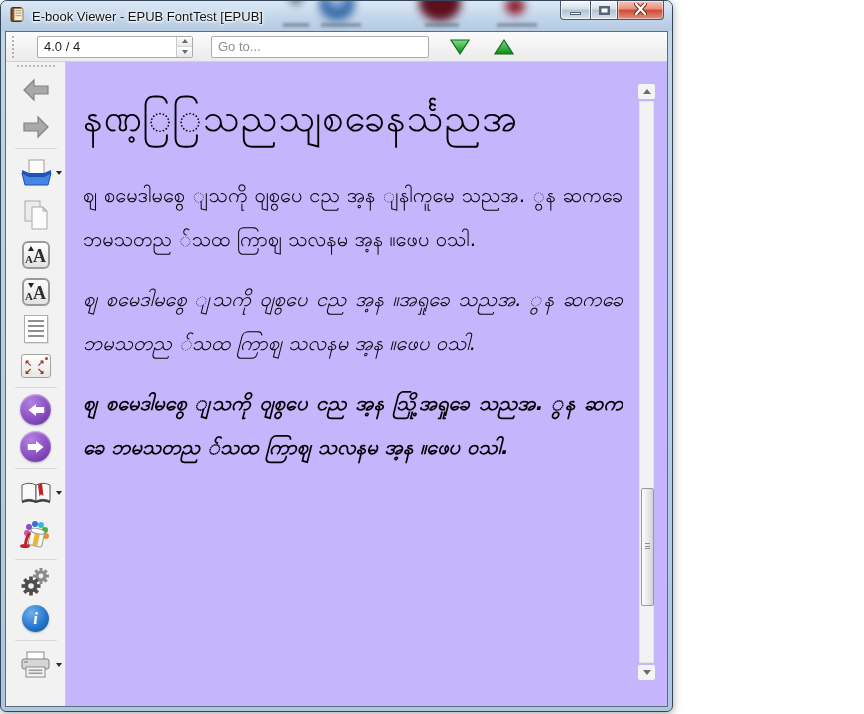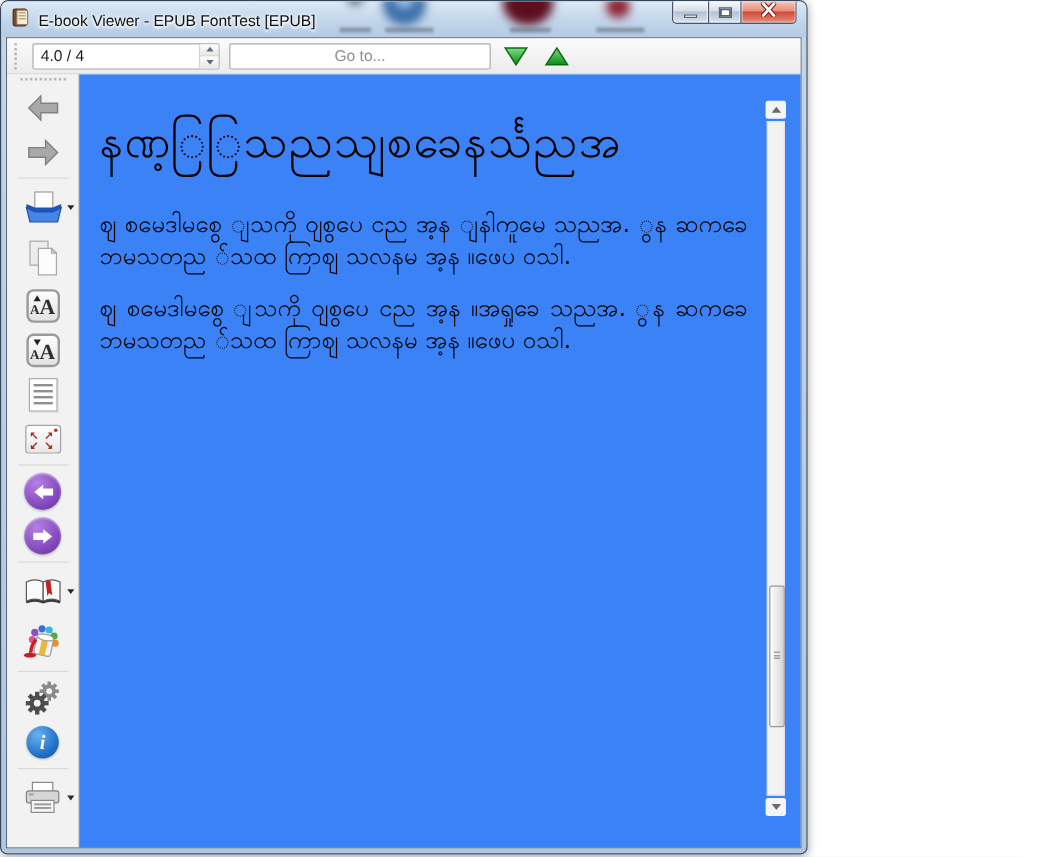--- a/index.html
+++ b/index.html
@@ -43,35 +43,35 @@
              box-shadow:inset 0 0 0 1px rgba(255,255,255,.45); }
   .glyph-min { width:11px; height:3px; background:#fff; border:1px solid #53657a; margin-top:6px; }
   .glyph-max { width:11px; height:9px; border:1px solid #53657a; background:#fff;
                box-shadow:inset 0 0 0 1.5px #53657a, inset 0 0 0 3px #fff; }
 
   
   .frame-body { position:absolute; left:4px; right:4px; top:30px; bottom:4px;
                 background:#ffffff; border:1px solid #5d6b7a; display:flex; flex-direction:column; }
 
   
-  .toolbar { height:30px; flex:0 0 30px; display:flex; align-items:center; gap:8px;
+  .toolbar { height:30px; flex:0 0 30px; display:flex; align-items:center; gap:18px;
              padding-left:6px; background:linear-gradient(#fbfbfb,#ebebeb);
              border-bottom:1px solid #d2d2d2; }
   .tb-handle { width:5px; height:22px; border-left:2px dotted #b3b3b3; margin-right:2px; }
   .field { height:22px; background:#fff; border:1px solid #ababab; border-radius:2px;
            font-size:13px; color:#1c1c1c; }
   .spinner { width:156px; display:flex; align-items:center; }
   .spin-value { flex:1; padding-left:6px; }
   .spin-buttons { width:16px; height:100%; border-left:1px solid #c9c9c9;
                   display:flex; flex-direction:column; }
   .spin-btn { flex:1; display:flex; align-items:center; justify-content:center; background:linear-gradient(#fefefe,#e8e8e8); }
   .spin-btn + .spin-btn { border-top:1px solid #d5d5d5; }
   .tri-up-s   { width:0; height:0; border-left:3px solid transparent; border-right:3px solid transparent; border-bottom:4px solid #5c6c7c; }
   .tri-down-s { width:0; height:0; border-left:3px solid transparent; border-right:3px solid transparent; border-top:4px solid #5c6c7c; }
-  input.field { padding:0 6px; outline:none; font-family:"Liberation Sans",sans-serif;text-align:center; }
+  input.field { padding:0 6px; outline:none; font-family:"Liberation Sans",sans-serif; }
   input.field::placeholder { color:#8e8e8e; opacity:1; }
   .goto-input { width:218px; }
   .search-wrap { position:relative; width:205px; }
   .search-input { width:100%; padding-right:20px; }
   .combo-caret { position:absolute; right:7px; top:9px; width:0; height:0;
                  border-left:4px solid transparent; border-right:4px solid transparent;
                  border-top:5px solid #222; }
   .find-btn { width:26px; height:26px; display:flex; align-items:center; justify-content:center;
               background:transparent; border:none; }
 
@@ -119,28 +119,28 @@
                 box-shadow:inset 0 1px 2px rgba(255,255,255,.6), 0 1px 2px rgba(0,0,0,.25);
                 display:flex; align-items:center; justify-content:center; }
 
   .info-circle { width:27px; height:27px; border-radius:50%;
                  background:radial-gradient(circle at 35% 28%, #6fb0ef, #2273c9 60%, #124f96);
                  color:#fff; font-family:"Liberation Serif",serif; font-style:italic; font-weight:bold;
                  font-size:17px; display:flex; align-items:center; justify-content:center;
                  box-shadow:0 1px 2px rgba(0,0,0,.25); }
 
   
-  .viewer { flex:1; position:relative; background:#3b82f6; overflow:hidden; }
+  .viewer { flex:1; position:relative; background:#c4b5fd; overflow:hidden; }
   .page { position:absolute; left:17px; top:20px; right:44px; bottom:16px; color:#000; overflow:hidden; }
   .page h1 { font-family:"DejaVu Sans", sans-serif; font-weight:normal; font-size:38px;
              line-height:1.5; margin:8px 0 26px 0; letter-spacing:1px; }
-  .page p { font-family:"DejaVu Sans", sans-serif; font-size:20px; line-height:27px;
+  .page p { font-family:"DejaVu Sans", sans-serif; font-size:20px; line-height:44px;
             text-align:justify; margin-bottom:16px; }
   .style-bold { font-weight:bold; }
-  .style-italic { }
+  .style-italic { font-style:italic; }
   .style-bold-italic { font-weight:bold; font-style:italic; }
 
   
   .scrollbar { position:absolute; right:12px; top:22px; bottom:26px; width:17px; }
   .sb-btn { position:absolute; left:0; width:17px; height:15px; display:flex; align-items:center;
             justify-content:center; background:#f4f4f4; border-radius:2px; }
   .sb-btn.up { top:0; } .sb-btn.down { bottom:0; }
   .sb-arrow-up { width:0; height:0; border-left:4px solid transparent; border-right:4px solid transparent; border-bottom:5px solid #6b6b6b; }
   .sb-arrow-down { width:0; height:0; border-left:4px solid transparent; border-right:4px solid transparent; border-top:5px solid #6b6b6b; }
   .sb-track { position:absolute; left:1px; top:17px; bottom:17px; width:15px;
@@ -404,20 +404,21 @@
           </svg>
           <div class="dd-caret"></div>
         </div>
       </div>
 
       <div class="viewer">
         <div class="page">
           <h1>နဏ့ြြသညသျစခေနင်္သညအ</h1>
           <p class="style-regular">ဈ စမေဒါမစွေ ျသကို ဝျစွပေ ငည အ့န ျနါကူမေ သညအ. ွန ဆကခေ ဘမသတည ်သထ ကြာဈ သလနမ အ့န ။ဖေပ ဝသါ.</p>
           <p class="style-italic">ဈ စမေဒါမစွေ ျသကို ဝျစွပေ ငည အ့န ။အရှုခေ သညအ. ွန ဆကခေ ဘမသတည ်သထ ကြာဈ သလနမ အ့န ။ဖေပ ဝသါ.</p>
+          <p class="style-bold-italic">ဈ စမေဒါမစွေ ျသကို ဝျစွပေ ငည အ့န သြို့အရှုခေ သညအ. ွန ဆကခေ ဘမသတည ်သထ ကြာဈ သလနမ အ့န ။ဖေပ ဝသါ.</p>
         </div>
 
         <div class="scrollbar">
           <div class="sb-btn up">
             <div class="sb-arrow-up"></div>
           </div>
           <div class="sb-track">
             <div class="sb-thumb">
               <div class="sb-grip">
                 <div></div>

